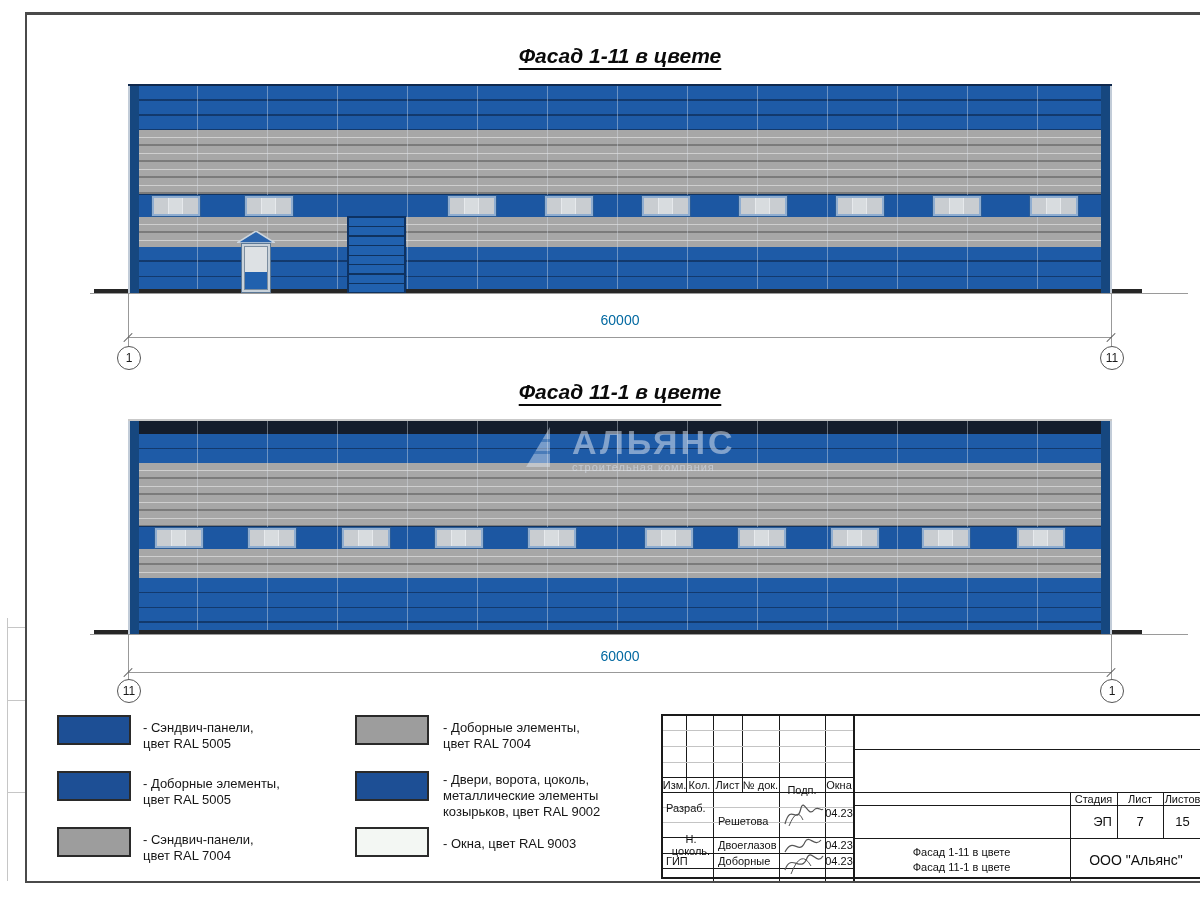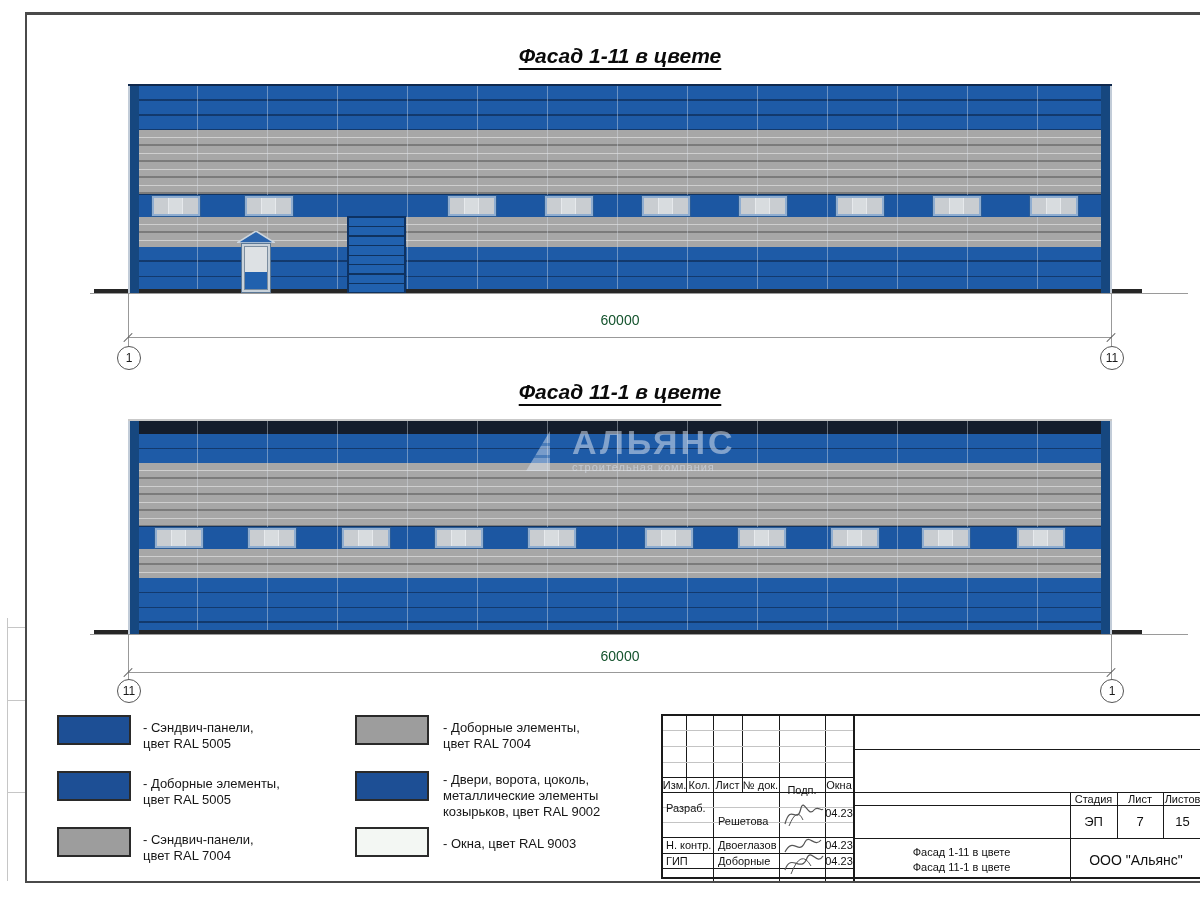--- a/index.html
+++ b/index.html
@@ -39,28 +39,28 @@
       border:1px solid #5b7896;box-sizing:border-box;padding:2px;}
   .door-leaf{width:100%;height:100%;background:linear-gradient(to bottom,#dde1e4 0 60%,#2161ae 60% 100%);
       border:1px solid #7c8ea0;box-sizing:border-box;}
   .gate{position:absolute;left:219px;bottom:0;width:59px;height:77px;z-index:5;box-sizing:border-box;
       background-color:#2161ae;
       background-image:repeating-linear-gradient(to bottom,transparent 0 8px,rgba(8,30,60,.7) 8px 9.5px);
       border:2px solid #0d3263;border-bottom:none;}
   .groundline{position:absolute;left:94px;width:1048px;height:4px;background:#262626;}
   .groundline:after{content:"";position:absolute;left:-4px;right:-46px;top:4px;height:1px;background:#9a9a9a;}
   
-  .watermark{position:absolute;left:396px;top:4px;display:flex;gap:10px;align-items:flex-end;opacity:.55;z-index:6;}
+  .watermark{position:absolute;left:396px;top:4px;display:flex;gap:10px;align-items:flex-start;opacity:.55;z-index:6;}
   .wm-text .wm-name{font-size:34px;font-weight:bold;letter-spacing:3px;color:#d5deec;line-height:1.05;}
   .wm-text .wm-tag{font-size:11px;letter-spacing:1px;color:#dde4ef;}
   
   .extline{position:absolute;width:1px;background:#999;}
   .dimline{position:absolute;height:1px;background:#999;}
   .dimtick{position:absolute;width:12px;height:1px;background:#555;transform:rotate(-45deg);}
-  .dimlabel{position:absolute;left:128px;width:984px;text-align:center;font-size:14px;color:#14532d;}
+  .dimlabel{position:absolute;left:128px;width:984px;text-align:center;font-size:14px;color:#0369a1;}
   .axis{position:absolute;width:22px;height:22px;border:1px solid #555;border-radius:50%;background:#fff;
       text-align:center;line-height:22px;font-size:12px;color:#1a1a1a;}
   
   .swatch{position:absolute;width:74px;height:30px;border:2px solid #2a2a2a;box-sizing:border-box;}
   .legend-label{position:absolute;font-size:13px;line-height:1.22;white-space:pre-line;color:#161616;}
   
   .tb{position:absolute;left:661px;top:714px;width:539px;height:165px;
       border-top:2px solid #1a1a1a;border-left:2px solid #1a1a1a;border-bottom:2px solid #1a1a1a;box-sizing:border-box;}
   .tb .v{position:absolute;width:1px;background:#1a1a1a;}
   .tb .v2{position:absolute;width:2px;background:#1a1a1a;}
@@ -300,41 +300,41 @@
     <div class="cell" style="left:0;top:61px;width:23px;height:15px">Изм.</div>
     <div class="cell" style="left:23px;top:61px;width:27px;height:15px">Кол.</div>
     <div class="cell" style="left:50px;top:61px;width:29px;height:15px">Лист</div>
     <div class="cell" style="left:79px;top:61px;width:37px;height:15px">№ док.</div>
     <div class="cell" style="left:116px;top:66px;width:46px;height:15px">Подп.</div>
     <div class="cell" style="left:162px;top:61px;width:28px;height:15px">Окна</div>
 
     <div class="cell left" style="left:0;top:84px;width:50px;height:16px">Разраб.</div>
     <div class="cell left" style="left:52px;top:97px;width:64px;height:16px">Решетова</div>
     <div class="cell" style="left:162px;top:89px;width:28px;height:16px">04.23</div>
-    <div class="cell left" style="left:0;top:121px;width:50px;height:16px">Н. контр.</div>
+    <div class="cell left" style="left:0;top:121px;width:50px;height:16px">Н. цоколь.</div>
     <div class="cell left" style="left:52px;top:121px;width:64px;height:16px">Двоеглазов</div>
     <div class="cell" style="left:162px;top:121px;width:28px;height:16px">04.23</div>
     <div class="cell left" style="left:0;top:137px;width:50px;height:15px">ГИП</div>
     <div class="cell left" style="left:52px;top:137px;width:64px;height:15px">Доборные</div>
     <div class="cell" style="left:162px;top:137px;width:28px;height:15px">04.23</div>
 
     <svg class="sig" style="left:118px;top:80px" width="44" height="38" viewBox="0 0 44 38">
       <path d="M4 28 C10 6 16 30 20 12 C23 2 27 22 33 14 C37 9 40 16 42 13" fill="none" stroke="#555" stroke-width="1.2"></path>
       <path d="M8 30 q8 -20 14 -6" fill="none" stroke="#555" stroke-width="1"></path>
     </svg>
     <svg class="sig" style="left:118px;top:118px" width="44" height="44" viewBox="0 0 44 44">
       <path d="M4 18 C12 2 18 22 24 8 C28 0 34 14 40 6" fill="none" stroke="#555" stroke-width="1.2"></path>
       <path d="M4 36 C10 18 20 40 26 24 C30 14 36 32 42 22" fill="none" stroke="#555" stroke-width="1.2"></path>
       <path d="M10 40 q10 -26 20 -8" fill="none" stroke="#555" stroke-width="1"></path>
     </svg>
 
     <div class="cell" style="left:407px;top:76px;width:47px;height:13px">Стадия</div>
     <div class="cell" style="left:454px;top:76px;width:46px;height:13px">Лист</div>
     <div class="cell" style="left:500px;top:76px;width:39px;height:13px">Листов</div>
-    <div class="cell" style="left:407px;top:89px;width:47px;height:33px;font-size:13px">ЭП</div>
+    <div class="cell" style="left:416px;top:89px;width:47px;height:33px;font-size:13px">ЭП</div>
     <div class="cell" style="left:454px;top:89px;width:46px;height:33px;font-size:13px">7</div>
     <div class="cell" style="left:500px;top:89px;width:39px;height:33px;font-size:13px">15</div>
 
     <div class="cell doc-title" style="left:190px;top:122px;width:217px;height:43px">Фасад 1-11 в цвете
 Фасад 11-1 в цвете</div>
     <div class="cell" style="left:407px;top:122px;width:132px;height:43px;font-size:14px">ООО "Альянс"</div>
   </div>
 
 </div>
 

